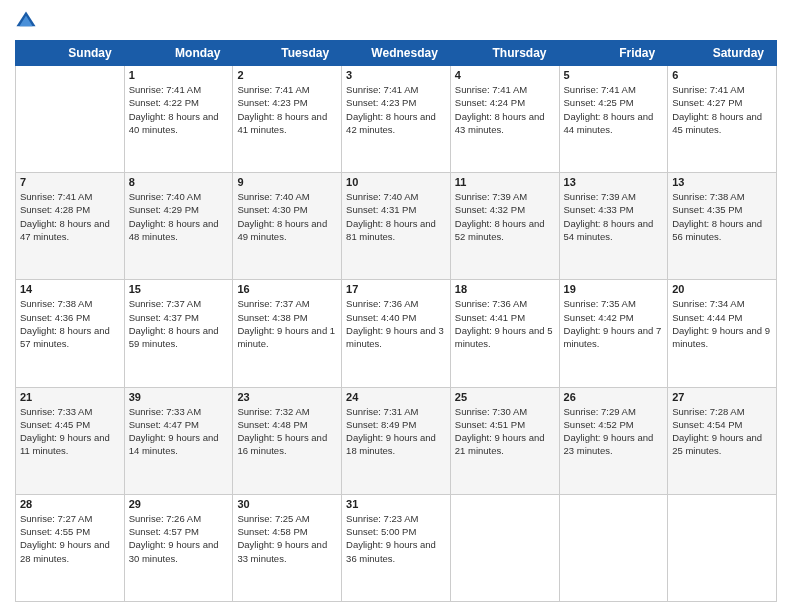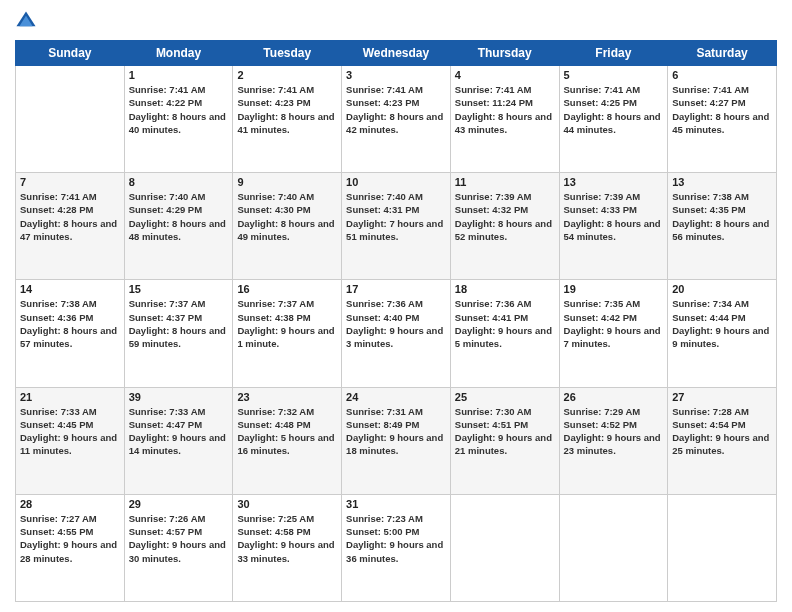--- a/index.html
+++ b/index.html
@@ -59,21 +59,21 @@
       width: 100%;
       border-collapse: collapse;
       flex: 1;
     }
     .calendar th {
       background-color: #1a5ca8;
       color: #fff;
       font-size: 12px;
       font-weight: bold;
       padding: 5px 12px;
-      text-align: center;
+      text-align: right;
       border: 1px solid #1a5ca8;
     }
     .calendar td {
       vertical-align: top;
       border: 1px solid #ccc;
       padding: 3px 4px;
       font-size: 9.5px;
       color: #333;
       width: calc(100% / 7);
       height: 78px;
@@ -86,21 +86,20 @@
     }
     .day-number {
       font-size: 11px;
       font-weight: bold;
       color: #222;
       display: block;
       margin-bottom: 2px;
     }
     .day-info {
       line-height: 1.4;
-      font-weight: bold;
     }
   </style>
 </head>
 <body>
 
 <div class="page">
   <div class="header">
     <div class="logo">
       <svg class="logo-icon" viewBox="0 0 30 30">
         <polygon points="15,2 28,22 2,22" fill="#1a5ca8"></polygon>
@@ -153,21 +152,21 @@
             <div class="day-info">
               <div>Sunrise: 7:41 AM</div>
               <div>Sunset: 4:23 PM</div>
               <div>Daylight: 8 hours and 42 minutes.</div>
             </div>
           </td>
           <td>
             <span class="day-number">4</span>
             <div class="day-info">
               <div>Sunrise: 7:41 AM</div>
-              <div>Sunset: 11:24 PM</div>
+              <div>Sunset: 4:24 PM</div>
               <div>Daylight: 8 hours and 43 minutes.</div>
             </div>
           </td>
           <td>
             <span class="day-number">5</span>
             <div class="day-info">
               <div>Sunrise: 7:41 AM</div>
               <div>Sunset: 4:25 PM</div>
               <div>Daylight: 8 hours and 44 minutes.</div>
             </div>
@@ -204,21 +203,21 @@
               <div>Sunrise: 7:40 AM</div>
               <div>Sunset: 4:30 PM</div>
               <div>Daylight: 8 hours and 49 minutes.</div>
             </div>
           </td>
           <td>
             <span class="day-number">10</span>
             <div class="day-info">
               <div>Sunrise: 7:40 AM</div>
               <div>Sunset: 4:31 PM</div>
-              <div>Daylight: 7 hours and 51 minutes.</div>
+              <div>Daylight: 8 hours and 81 minutes.</div>
             </div>
           </td>
           <td>
             <span class="day-number">11</span>
             <div class="day-info">
               <div>Sunrise: 7:39 AM</div>
               <div>Sunset: 4:32 PM</div>
               <div>Daylight: 8 hours and 52 minutes.</div>
             </div>
           </td>

